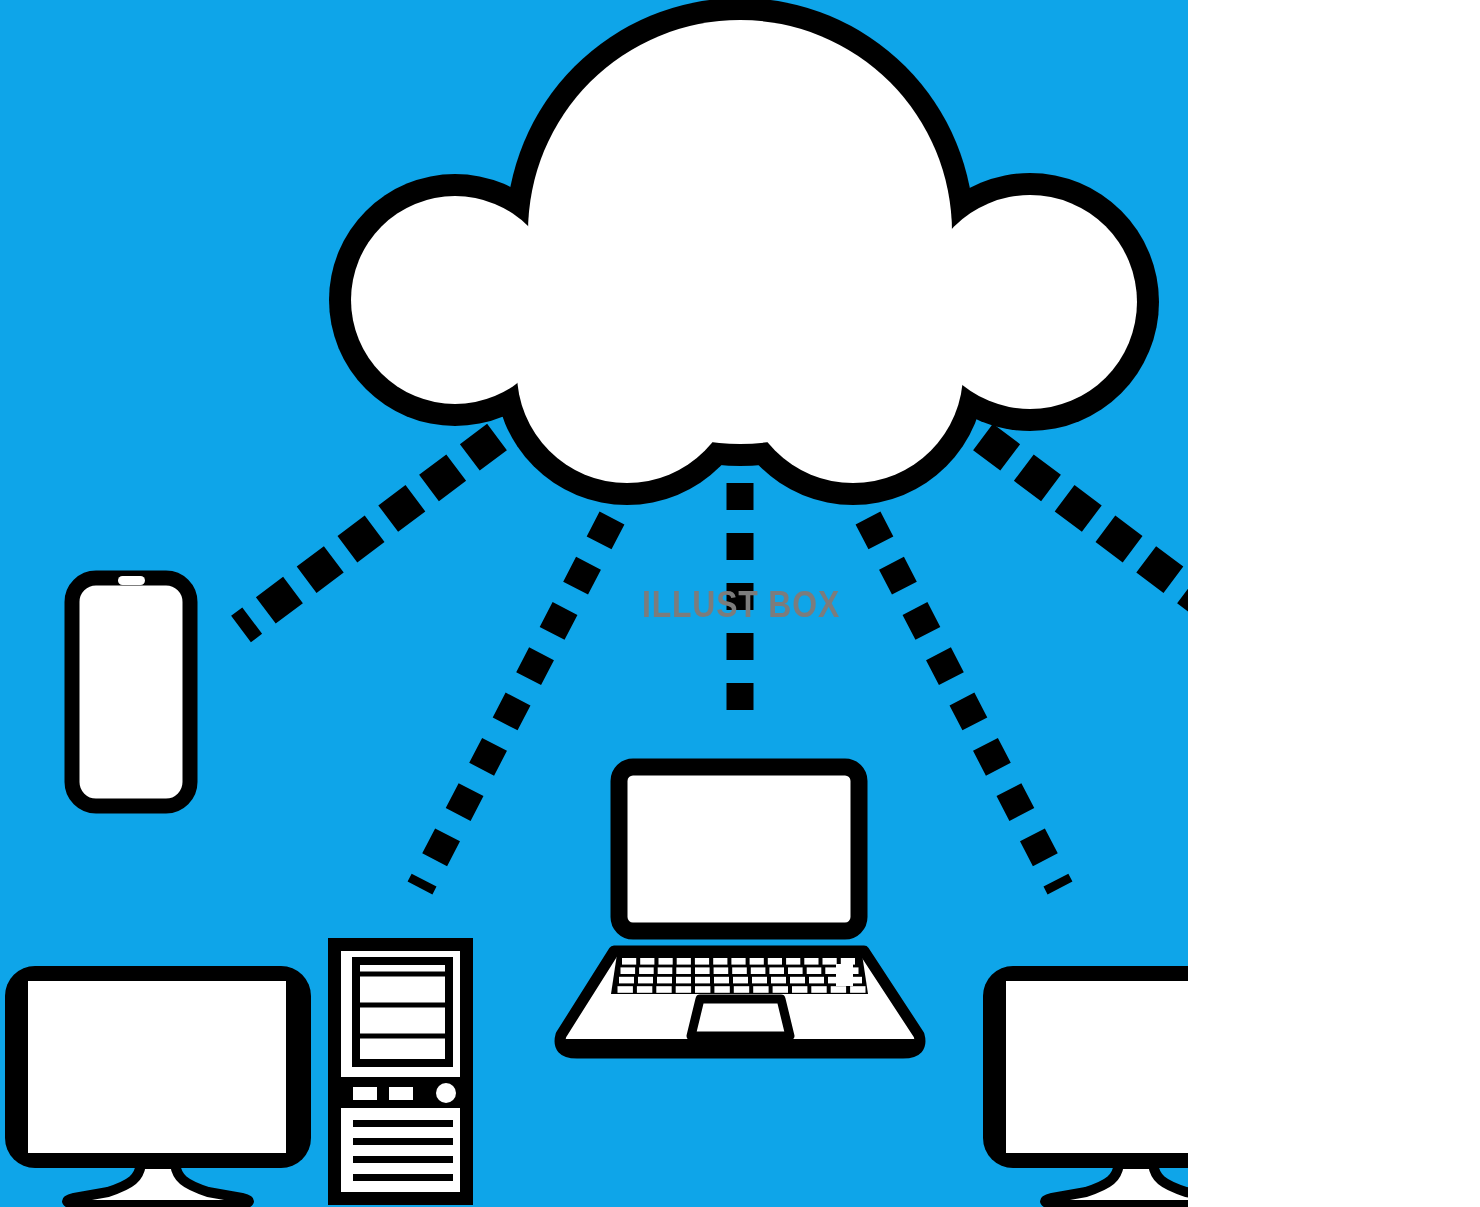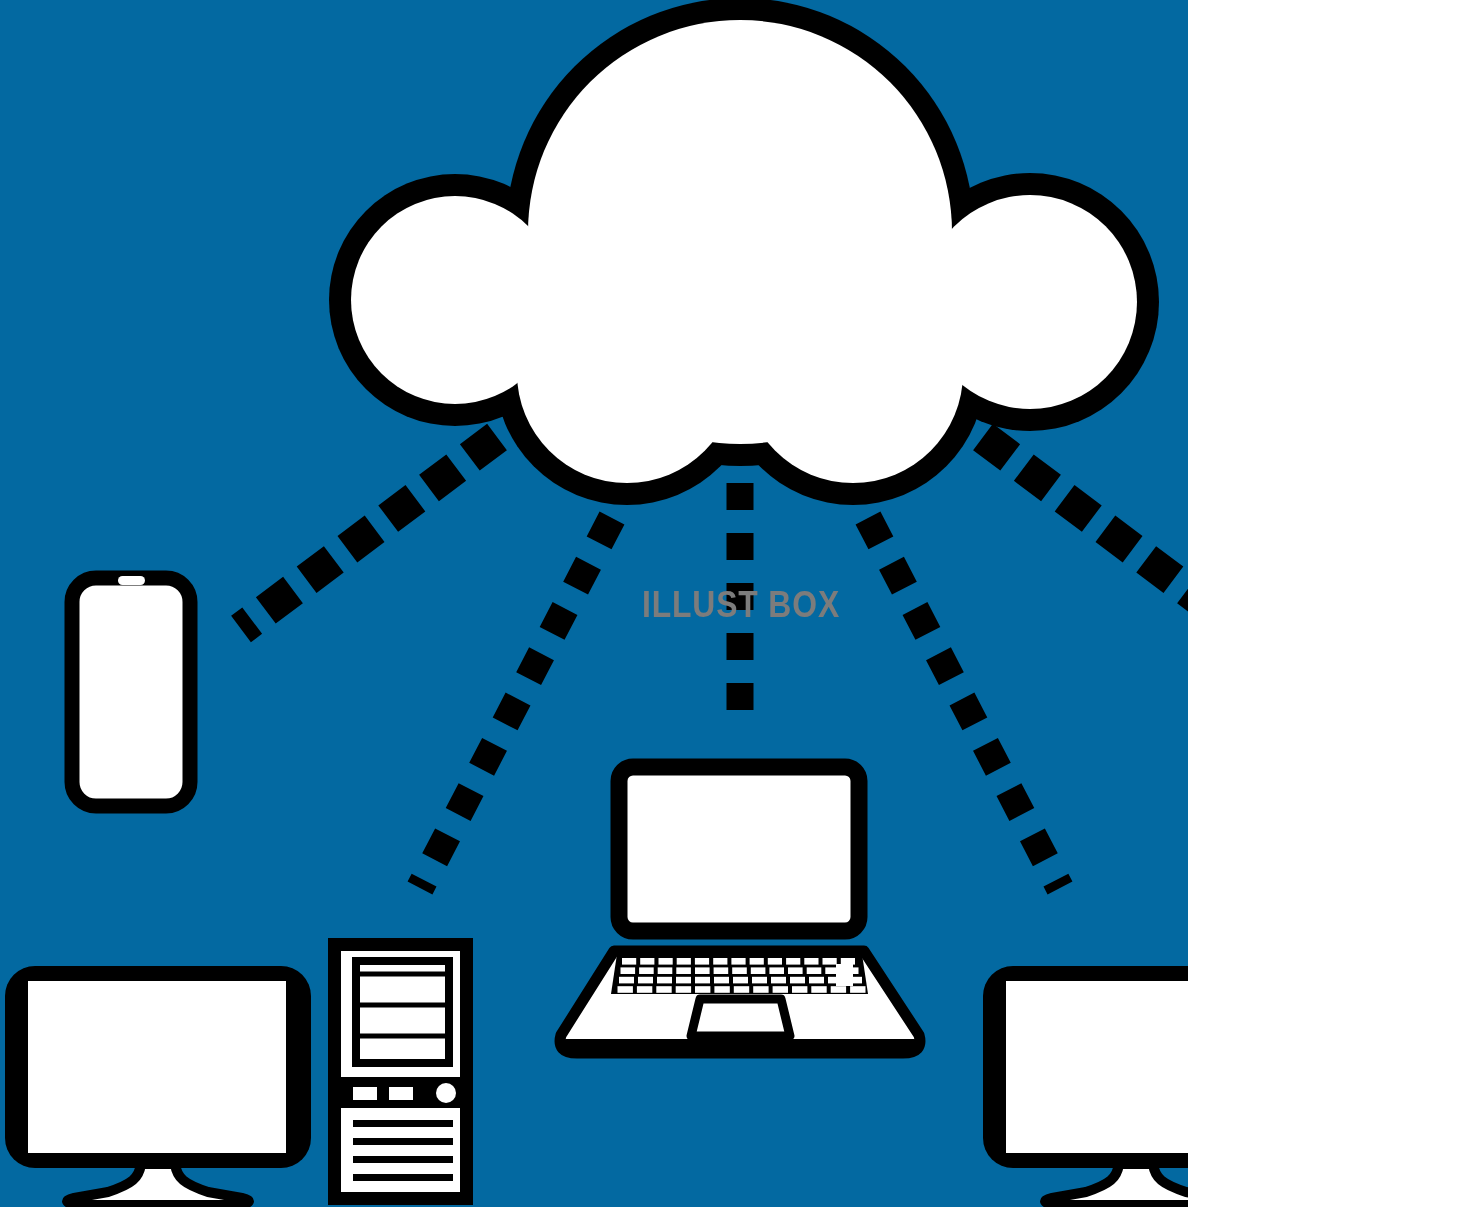--- a/index.html
+++ b/index.html
@@ -1,16 +1,16 @@
 <!DOCTYPE html>
 <html><head>
 <meta charset="utf-8">
 <style>
   html,body{margin:0;padding:0;background:#ffffff;}
-  .stage{position:relative;width:1188px;height:1207px;background:#0369a1;overflow:hidden;
+  .stage{position:relative;width:1188px;height:1207px;background:#0ea5e9;overflow:hidden;
          font-family:"Liberation Sans",sans-serif;}
   svg{display:block;}
   .wm{font-family:"Liberation Sans","DejaVu Sans",sans-serif;font-weight:bold;
       font-size:37px;letter-spacing:1px;}
 </style>
 </head>
 <body>
 
 <div class="stage">
 <svg width="1480" height="1207" viewBox="0 0 1480 1207">

